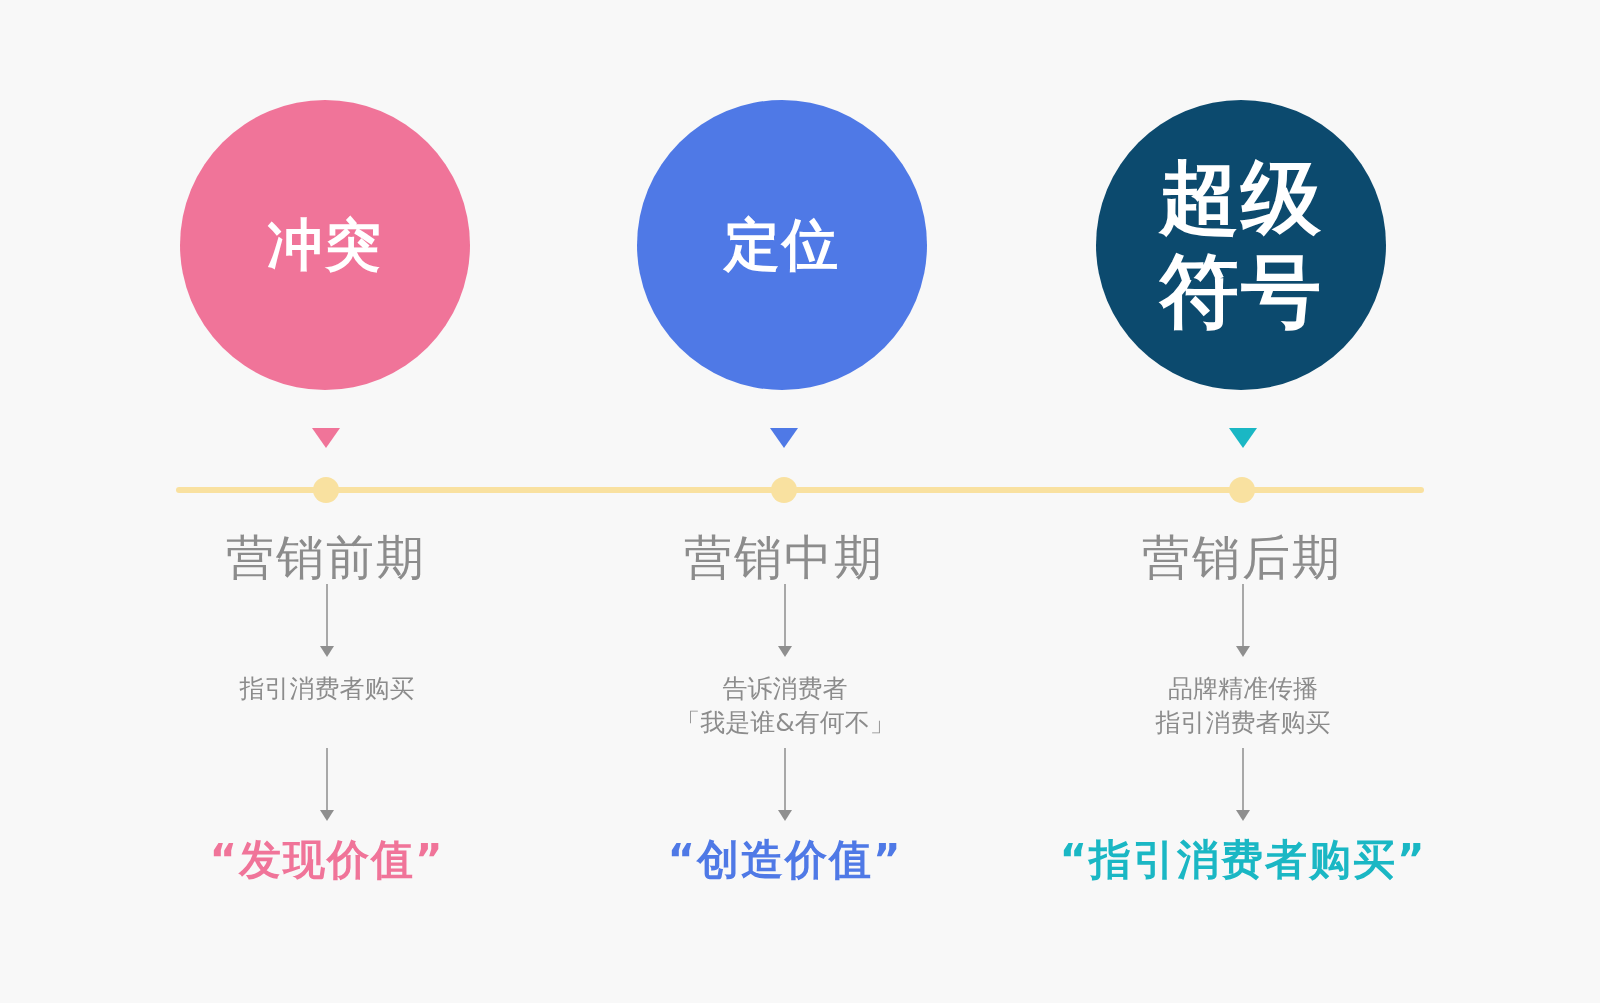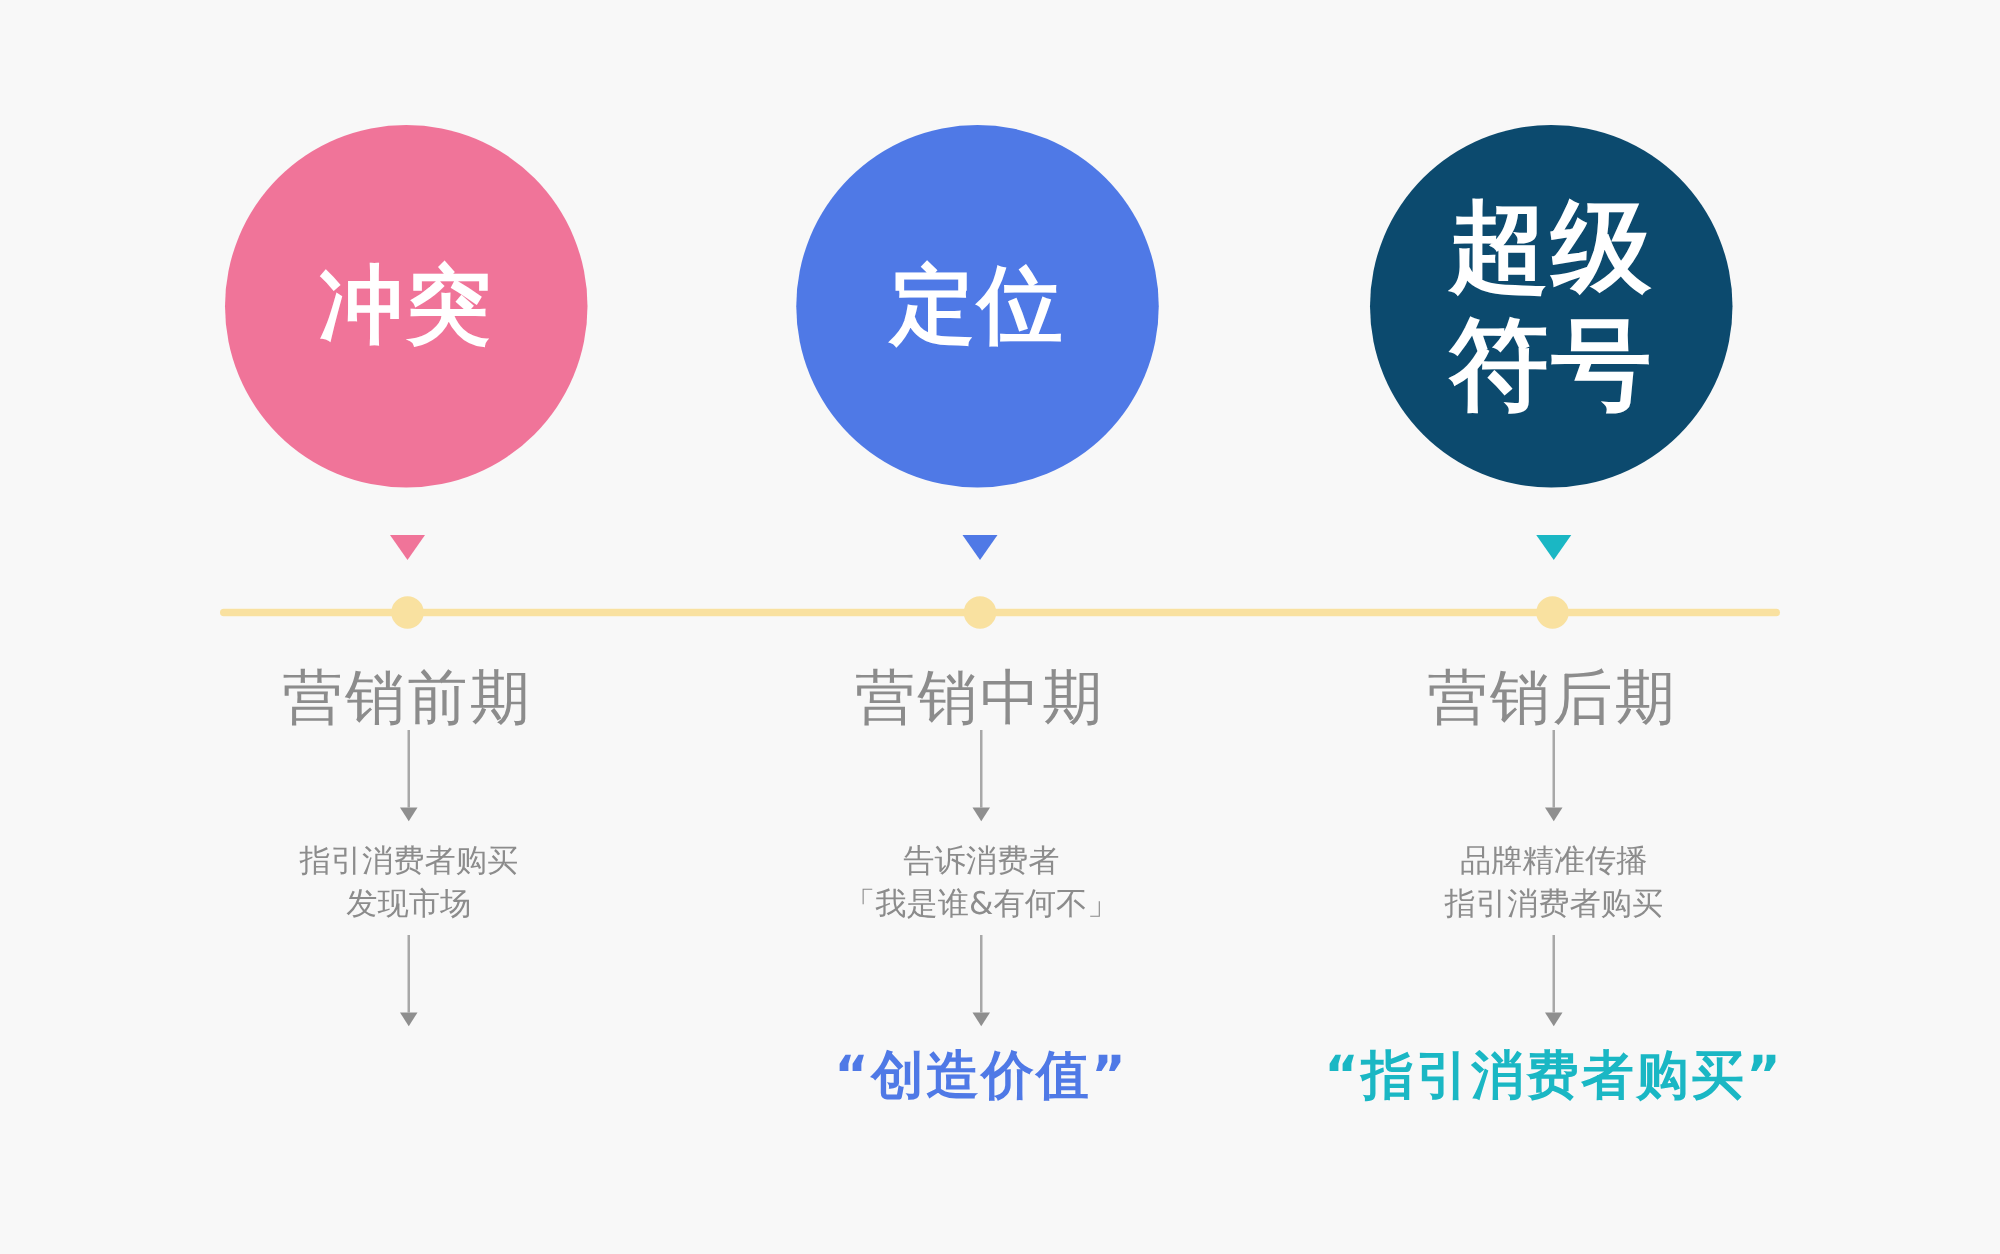--- a/index.html
+++ b/index.html
@@ -13,21 +13,21 @@
     .stage { position: absolute; left: 0; top: 0; width: 1600px; height: 1003px; }
     .circle {
       position: absolute;
       width: 290px; height: 290px;
       border-radius: 50%;
       display: flex; align-items: center; justify-content: center;
       color: #ffffff;
       text-align: center;
       font-weight: bold;
     }
-    .circle .label { font-size: 68px; line-height: 96px; letter-spacing: 2px; }
+    .circle .label { font-size: 56px; line-height: 96px; letter-spacing: 2px; }
     .circle .label.two-line { font-size: 80px; line-height: 94px; white-space: pre-line; }
     .tri {
       position: absolute;
       width: 0; height: 0;
       border-left: 14px solid transparent;
       border-right: 14px solid transparent;
       border-top: 20px solid #000;
     }
     .timeline {
       position: absolute; left: 176px; top: 487px;
@@ -82,24 +82,24 @@
   <div class="timeline" style="background:#f9e1a0;"></div>
   <div class="dot" style="left:313px; top:477px; background:#f9e1a0;"></div>
   <div class="dot" style="left:771px; top:477px; background:#f9e1a0;"></div>
   <div class="dot" style="left:1229px; top:477px; background:#f9e1a0;"></div>
 
   <div class="phase" style="left:166px; top:526px;">营销前期</div>
   <div class="vline" style="left:326px; top:584px; height:62px;"></div>
   <div class="arrowhead" style="left:320px; top:646px;"></div>
   <div class="desc" style="left:127px; top:672px;">
     <div>指引消费者购买</div>
-    <div>发现市场</div>
   </div>
   <div class="vline" style="left:326px; top:748px; height:62px;"></div>
   <div class="arrowhead" style="left:320px; top:810px;"></div>
+  <div class="value" style="left:97px; top:832px; color:#f07499;">“发现价值”</div>
 
   <div class="phase" style="left:624px; top:526px;">营销中期</div>
   <div class="vline" style="left:784px; top:584px; height:62px;"></div>
   <div class="arrowhead" style="left:778px; top:646px;"></div>
   <div class="desc" style="left:585px; top:672px;">
     <div>告诉消费者</div>
     <div>「我是谁&amp;有何不」</div>
   </div>
   <div class="vline" style="left:784px; top:748px; height:62px;"></div>
   <div class="arrowhead" style="left:778px; top:810px;"></div>

